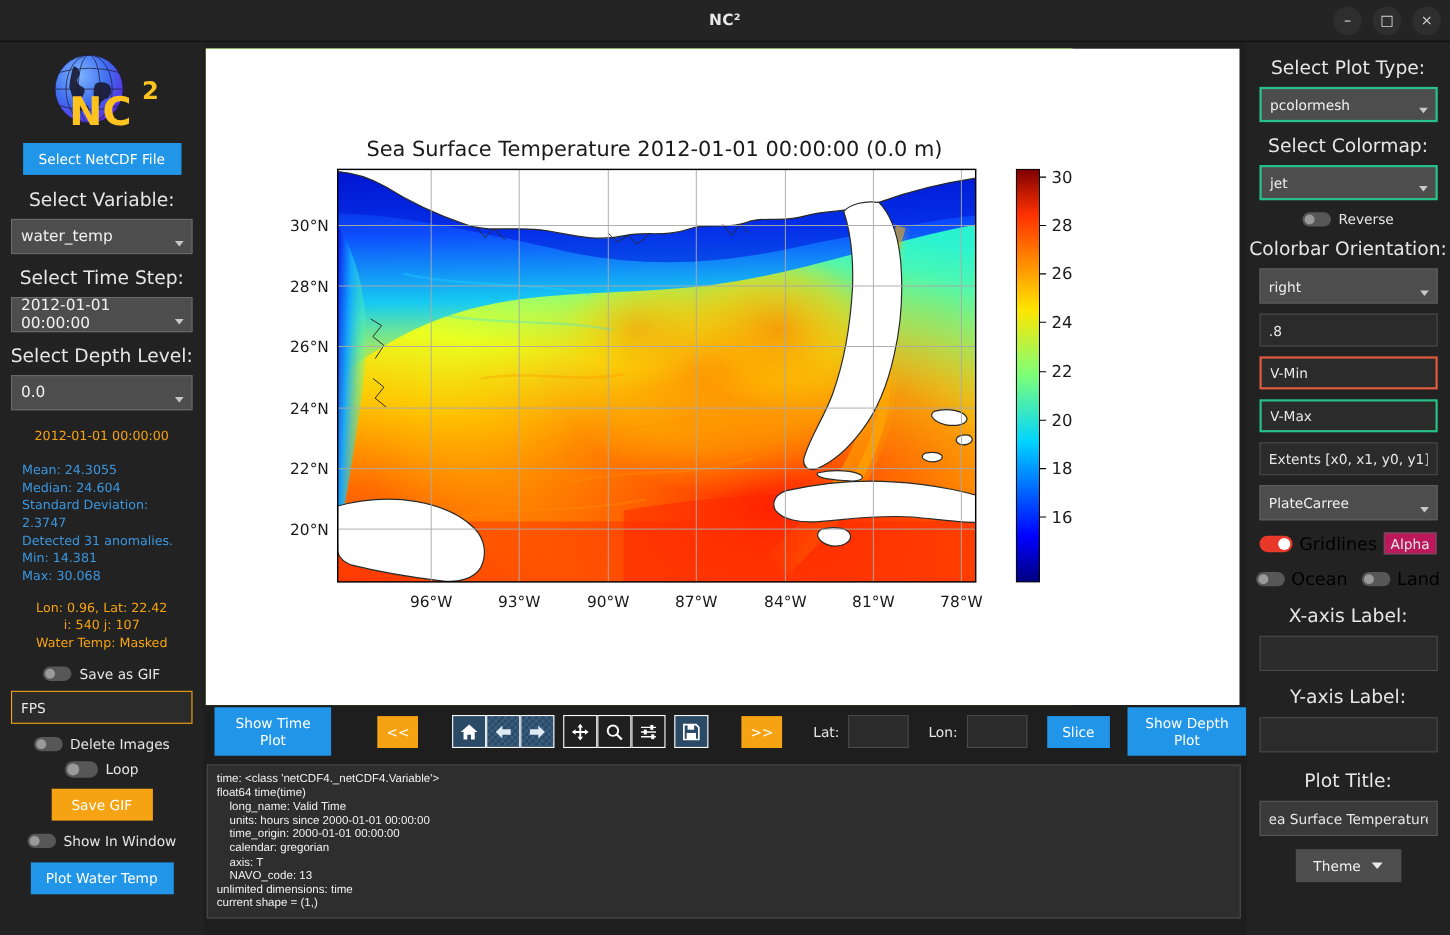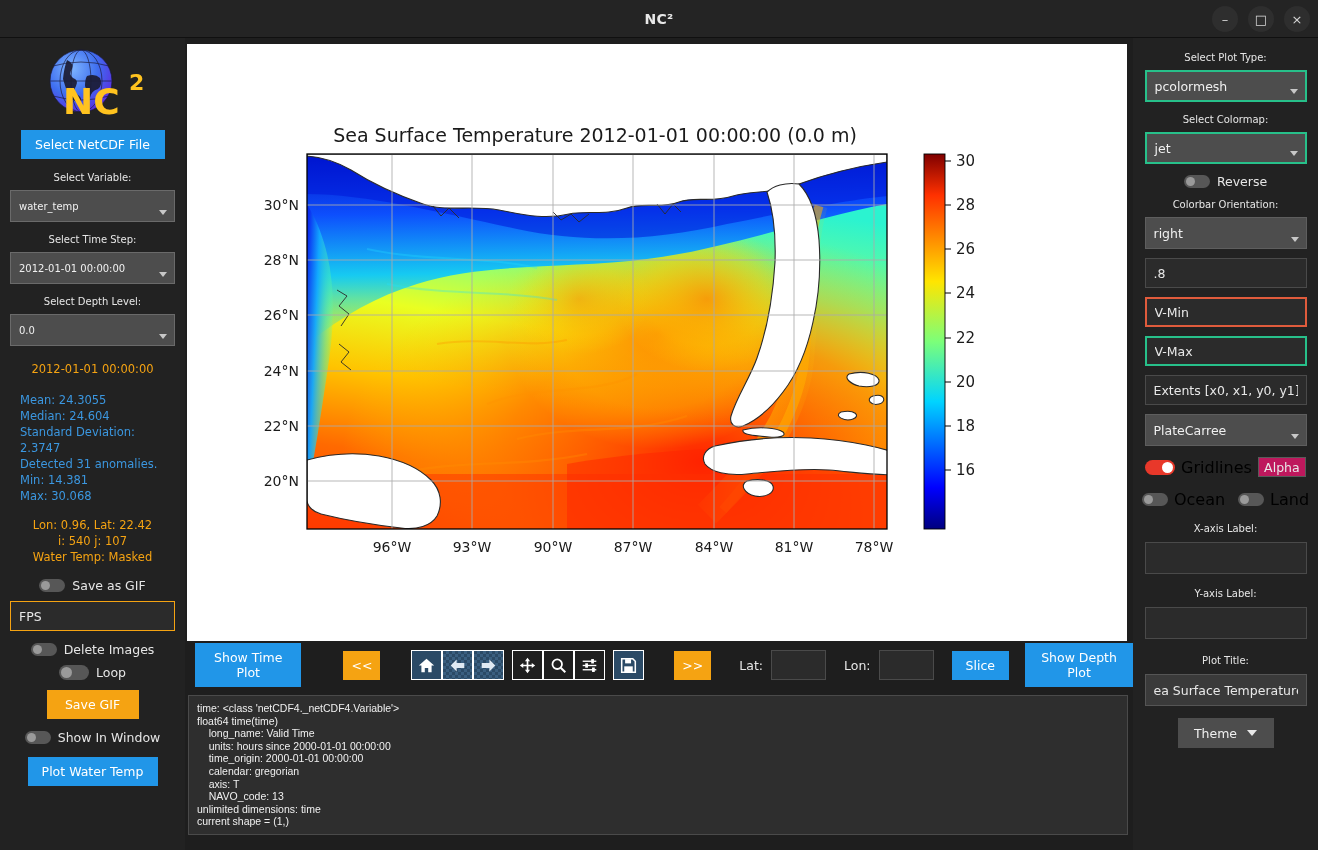--- a/index.html
+++ b/index.html
@@ -36,36 +36,36 @@
   #app { display: flex; width: 1318px; height: 812px; }
   #leftbar  { width: 185px; height: 812px; background: #222222; flex: none;
               display: flex; flex-direction: column; align-items: center; }
   #center   { width: 948px; height: 812px; flex: none; background: #1e1e1e;
               display: flex; flex-direction: column; }
   #rightbar { width: 185px; height: 812px; background: #222222; flex: none;
               display: flex; flex-direction: column; align-items: center; }
 
   
   #logo { width: 136px; height: 80px; margin-top: 8px; position: relative; }
-  .lbl { color: #e6e6e6; font-size: 10px; text-align: center; }
+  .lbl { color: #e6e6e6; font-size: 17px; text-align: center; }
 
   .btn-blue {
     background: #2196e8; color: #fff; border: none;
     font-size: 12.5px; padding: 7px 14px; cursor: pointer;
     font-family: "DejaVu Sans", sans-serif;
   }
   .btn-orange {
     background: #f5a312; color: #fff; border: none;
     font-size: 12.5px; padding: 7px 16px; cursor: pointer;
     font-family: "DejaVu Sans", sans-serif;
   }
   .combo {
     width: 165px; height: 32px; background: #4d4d4d;
     border: 1px solid #6a6a6a; color: #f0f0f0;
-    font-size: 10px; display: flex; align-items: center;
+    font-size: 14px; display: flex; align-items: center;
     padding: 0 8px; position: relative; cursor: pointer;
   }
   .combo .arrow {
     position: absolute; right: 7px; bottom: 6px;
     border-left: 4px solid transparent; border-right: 4px solid transparent;
     border-top: 5px solid #c8c8c8;
   }
   .stats { color: #3b97e0; font-size: 11.5px; line-height: 16px;
            width: 165px; text-align: left; padding-left: 10px; }
   .coord { color: #f5a312; font-size: 11.5px; line-height: 16px;

